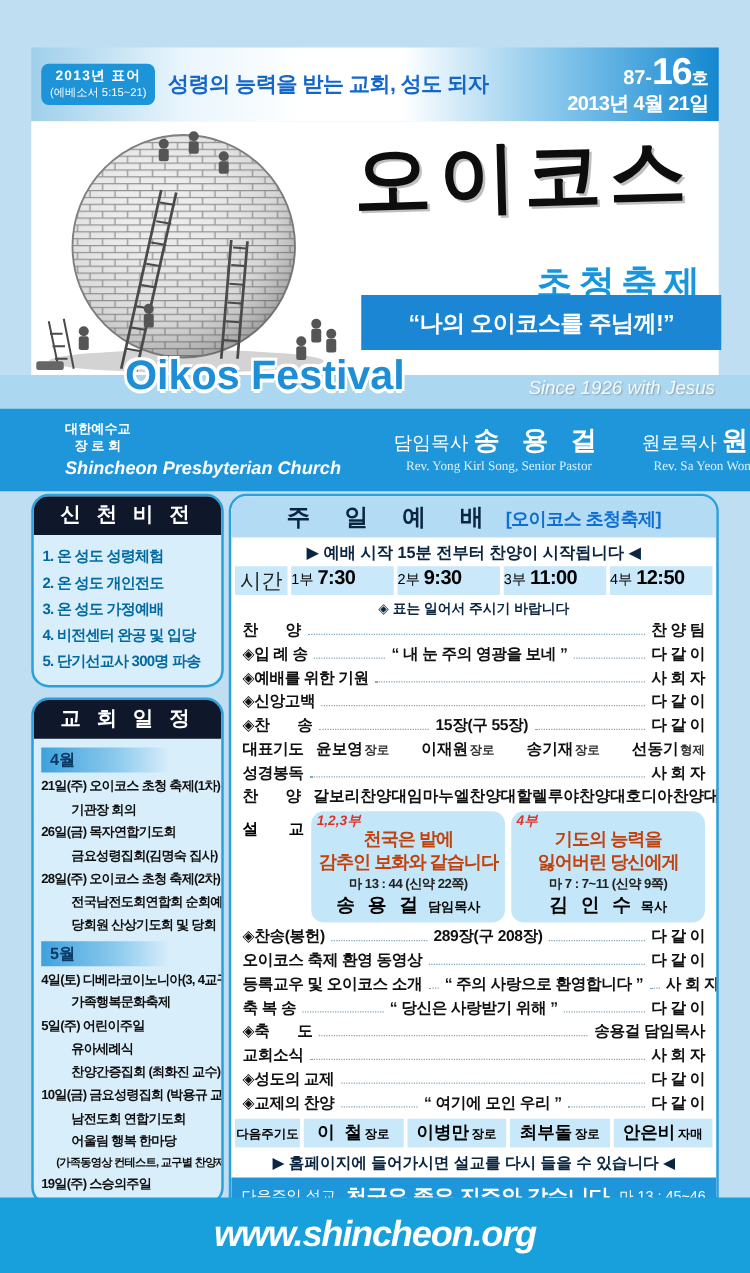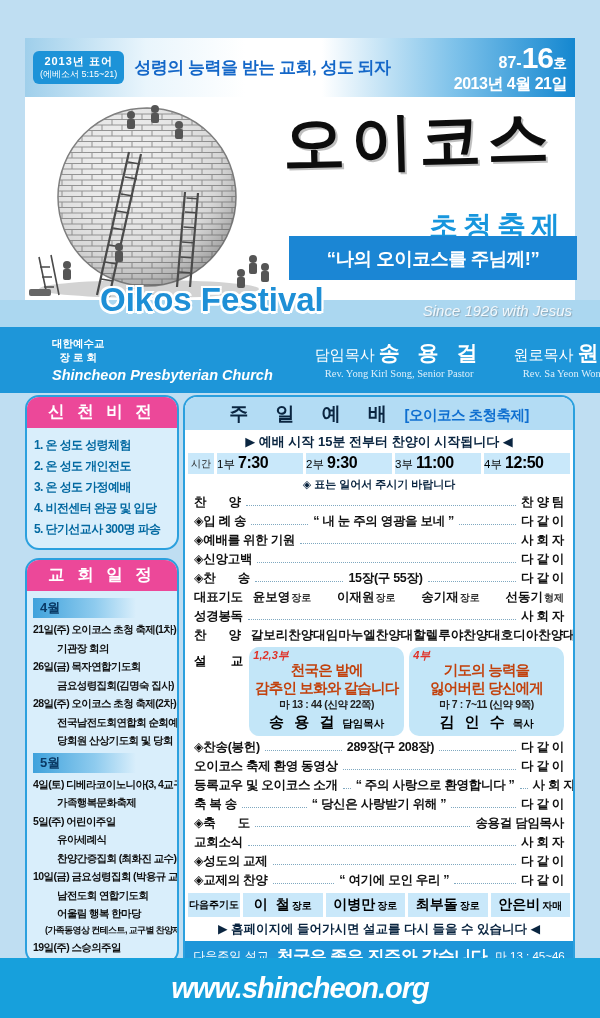--- a/index.html
+++ b/index.html
@@ -53,40 +53,40 @@
   .pastor.p1 { margin-left:42px; }
   .pastor.p2 { margin-left:30px; }
   .pastor .kr { white-space:nowrap; }
   .pastor .kr .lbl { font-size:15px; }
   .pastor .kr .nm { font-size:21px; font-weight:bold; letter-spacing:6px; margin-left:4px; }
   .pastor .en { font-family:"Liberation Serif","DejaVu Serif",serif; font-size:10.5px; color:#ddeffa; margin-top:3px; white-space:nowrap; }
 
   
   .sidebar { position:absolute; left:25px; top:395px; width:154px; }
   .panel { border:2px solid #2ba0de; border-radius:14px; background:#d9eefb; overflow:hidden; margin-bottom:8px; }
-  .panel-head { background:#ec4899; color:#fff; font-weight:bold; font-size:16.5px;
+  .panel-head { background:#0f172a; color:#fff; font-weight:bold; font-size:16.5px;
     letter-spacing:4px; text-align:center; padding:4px 12px 5px; }
   .vision-body { padding:7px 5px 8px 7px; }
   .v-item { font-size:12px; font-weight:bold; color:#0369a1; line-height:21px; letter-spacing:-0.6px; white-space:nowrap; }
   .sched-body { padding:4px 3px 6px 4px; }
   .month-badge { width:72%; margin:3px 0 2px 2px; padding:1px 0 1px 7px; font-size:13px; font-weight:bold; color:#0a3a66;
     background:linear-gradient(90deg,#3fa2dc 0%,#8ecbee 60%,rgba(217,238,251,0) 100%); }
   .ev { font-size:10.5px; font-weight:bold; color:#101010; line-height:18.5px; letter-spacing:-0.6px; padding-left:2px; white-space:nowrap; }
   .ev.ind { padding-left:26px; }
   .ev.sm { font-size:9px; line-height:15px; padding-left:14px; }
 
   
   .main { position:absolute; left:183px; top:395px; width:392px; }
   .wpanel { border:2px solid #2ba0de; border-radius:14px; background:#fff; overflow:hidden; }
   .w-head { background:#b3dcf4; text-align:center; padding:4px 0 3px; white-space:nowrap; }
   .w-title { font-size:19px; font-weight:900; color:#0a2540; letter-spacing:11px; }
   .w-tag { font-size:14.5px; font-weight:900; color:#0f6fd0; letter-spacing:-0.5px; margin-left:2px; }
   .w-notice { text-align:center; font-size:13px; font-weight:bold; color:#0a2540; padding:3px 0 2px; }
   .time-row { display:flex; gap:3px; padding:0 3px; }
-  .t-label { width:26px; background:#c9e8fa; font-size:10px; color:#222; display:flex; align-items:center; justify-content:center; }
+  .t-label { width:42px; background:#c9e8fa; font-size:17px; color:#222; display:flex; align-items:center; justify-content:center; }
   .t-cell { flex:1; background:#c9e8fa; text-align:left; padding:1px 0 2px; white-space:nowrap; }
   .t-cell .part { font-size:11.5px; }
   .t-cell .tm { font-size:16px; font-weight:bold; letter-spacing:-0.5px; }
   .stand-note { text-align:center; font-size:11px; font-weight:bold; color:#0a2540; padding:3px 0 1px; }
   .rows { padding:0 9px; }
   .svc-row { display:flex; align-items:center; height:19px; font-size:12.5px; font-weight:bold; color:#111; }
   .svc-label { white-space:pre; letter-spacing:-0.3px; }
   .leader { flex:1; border-bottom:1.5px dotted #7fa8c0; margin:0 5px; transform:translateY(3px); min-width:8px; }
   .svc-mid { white-space:nowrap; letter-spacing:-0.3px; }
   .svc-right { white-space:nowrap; text-align:right; letter-spacing:-0.3px; }

